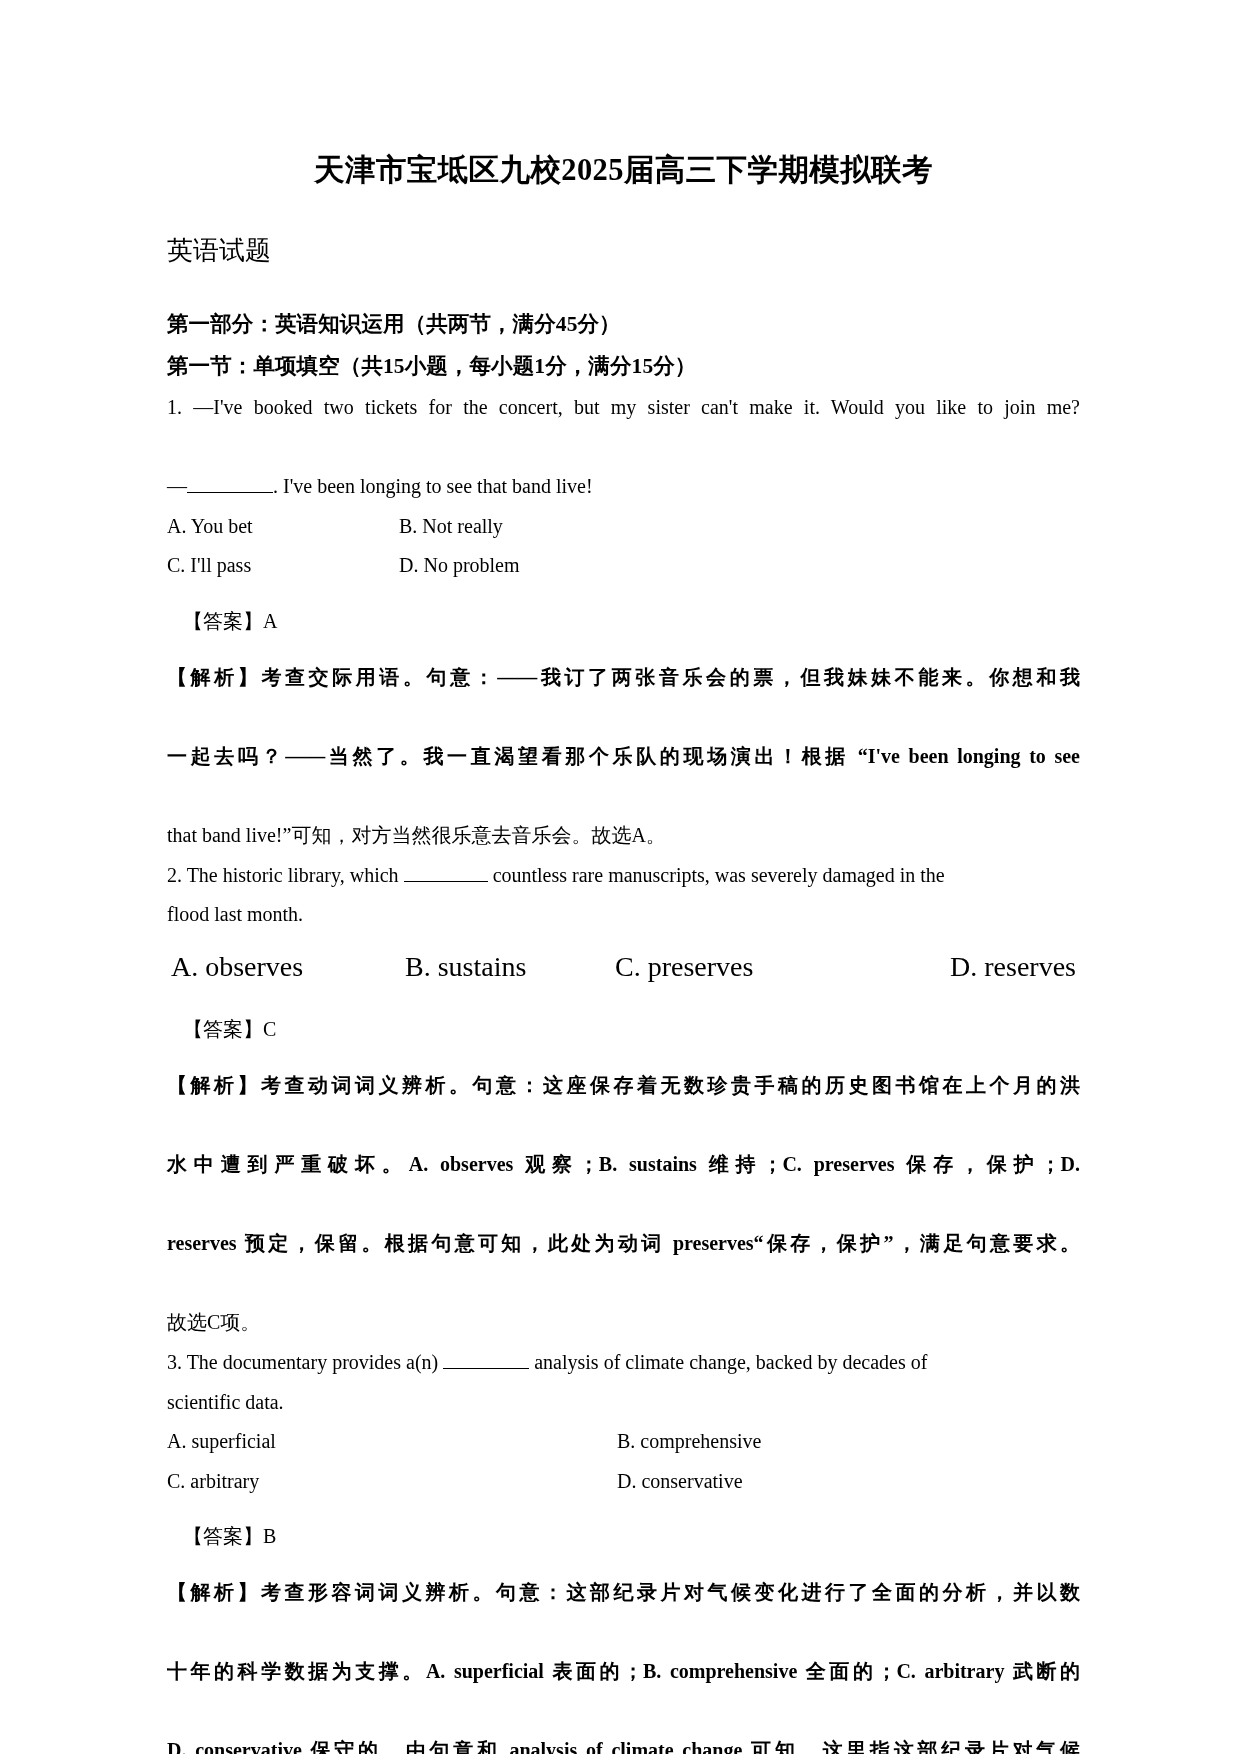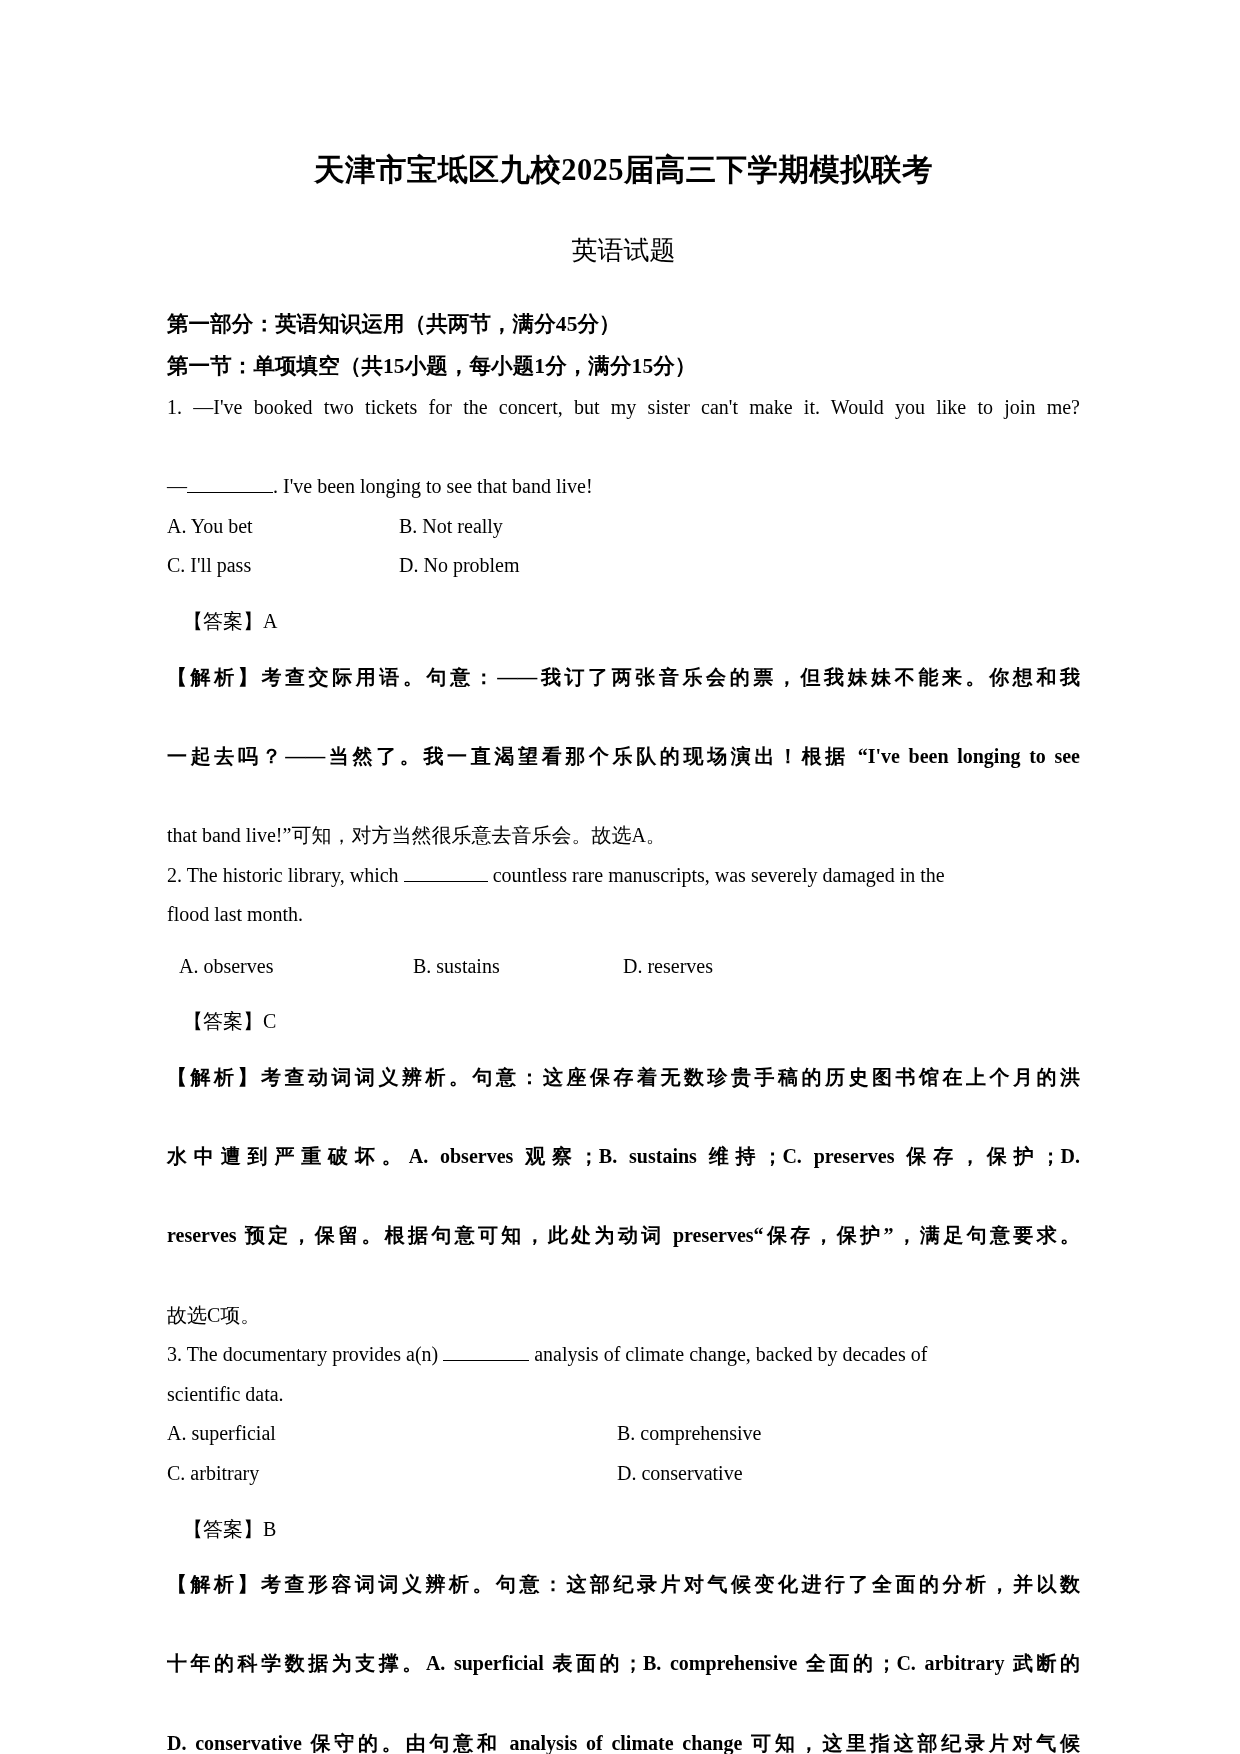--- a/index.html
+++ b/index.html
@@ -23,21 +23,20 @@
   }
   .doc-title {
     text-align: center;
     font-size: 30.5px;
     font-weight: bold;
     letter-spacing: 0.4px;
     line-height: 1.35;
     margin: 0 0 42px 0;
   }
   .doc-subtitle {
-    text-align: center;
     font-size: 26px;
     font-weight: normal;
     line-height: 1.35;
     margin: 0 0 36px 0;
   }
   .section-head {
     font-size: 21.5px;
     font-weight: bold;
     line-height: 1.95;
     margin: 0;
@@ -79,24 +78,24 @@
   .opts2b {
     font-size: 20px;
     line-height: 1.98;
     display: flex;
     margin: 0;
   }
   .opts2b > span:nth-child(1) { width: 450px; flex: 0 0 450px; }
   .opts2b > span:nth-child(2) { flex: 1 1 auto; }
 
   .opts4 {
-    font-size: 20px;
+    font-size: 28px;
     line-height: 1.98;
     display: flex;
-    margin: 12px;
+    margin: 4px;
   }
   .opts4 > span:nth-child(1) { width: 234px; flex: 0 0 234px; }
   .opts4 > span:nth-child(2) { width: 210px; flex: 0 0 210px; }
   .opts4 > span:nth-child(3) { width: 235px; flex: 0 0 235px; }
   .opts4 > span:nth-child(4) { flex: 1 1 auto; text-align: right; }
 
   .answer-line {
     font-size: 20px;
     line-height: 1.98;
     margin: 16px;
@@ -141,20 +140,21 @@
   <p class="answer-line"><span>【答案】</span><span>A</span></p>
   <p class="explain explain-just">【解析】考查交际用语。句意：——我订了两张音乐会的票，但我妹妹不能来。你想和我</p>
   <p class="explain explain-just">一起去吗？——当然了。我一直渴望看那个乐队的现场演出！根据 “I've been longing to see</p>
   <p class="explain">that band live!”可知，对方当然很乐意去音乐会。故选A。</p>
 
   <p class="q-line"><span>2. The historic library, which </span><span class="blank w2"></span><span> countless rare manuscripts, was severely damaged in the</span></p>
   <p class="q-line">flood last month.</p>
   <div class="opts4">
     <span>A. observes</span>
     <span>B. sustains</span>
+    <span>C. preserves</span>
     <span>D. reserves</span>
   </div>
   <p class="answer-line"><span>【答案】</span><span>C</span></p>
   <p class="explain explain-just">【解析】考查动词词义辨析。句意：这座保存着无数珍贵手稿的历史图书馆在上个月的洪</p>
   <p class="explain explain-just">水中遭到严重破坏。A. observes 观察；B. sustains 维持；C. preserves 保存，保护；D.</p>
   <p class="explain explain-just">reserves 预定，保留。根据句意可知，此处为动词 preserves“保存，保护”，满足句意要求。</p>
   <p class="explain">故选C项。</p>
 
   <p class="q-line"><span>3. The  documentary  provides  a(n) </span><span class="blank w3"></span><span>  analysis  of  climate  change,  backed  by  decades  of</span></p>
   <p class="q-line">scientific data.</p>

